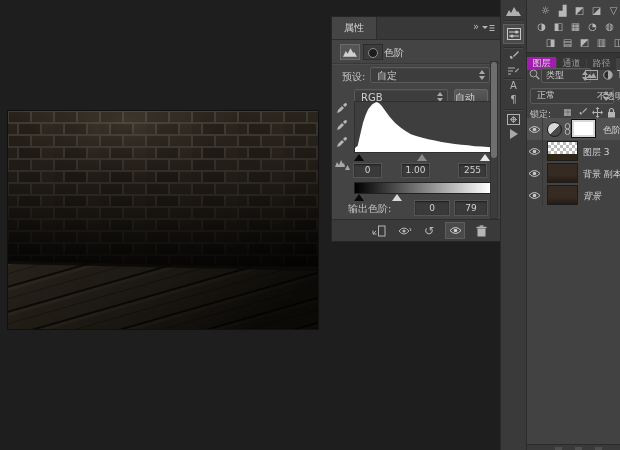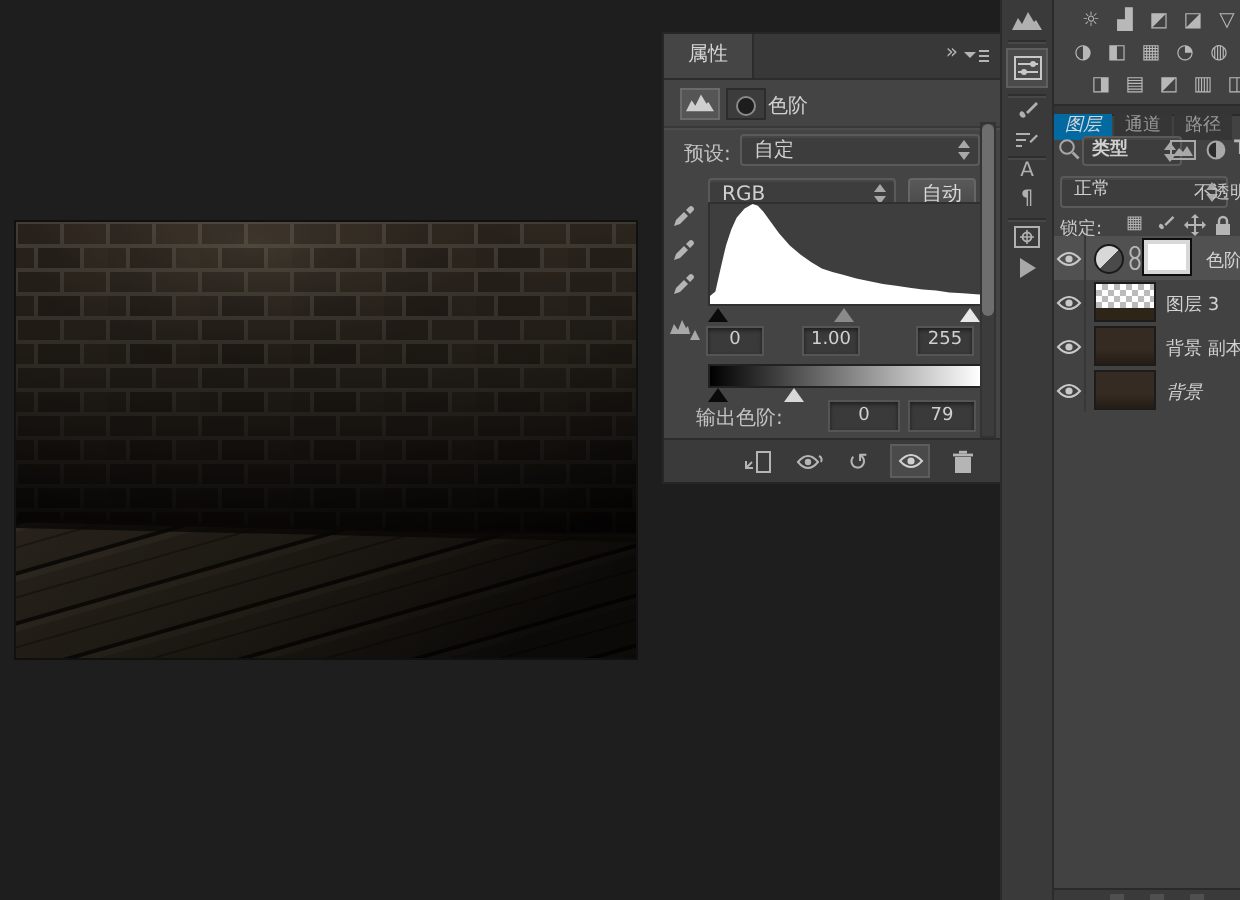--- a/index.html
+++ b/index.html
@@ -32,21 +32,21 @@
   .label{color:#c2c2c2;font-size:10px;}
   .select{background:#3d3d3d;border:1px solid #5a5a5a;border-radius:2px;
           box-shadow:inset 0 1px 0 rgba(255,255,255,.05);line-height:14px;
           padding:0 14px 0 6px;font-size:10px;color:#d0d0d0;overflow:hidden;white-space:nowrap;}
   .dd-arrows{position:absolute;right:3px;top:50%;margin-top:-5px;width:7px;height:10px;}
   .dd-arrows::before{content:"";position:absolute;top:0;left:0;border-left:3.5px solid transparent;
       border-right:3.5px solid transparent;border-bottom:4px solid #a8a8a8;}
   .dd-arrows::after{content:"";position:absolute;bottom:0;left:0;border-left:3.5px solid transparent;
       border-right:3.5px solid transparent;border-top:4px solid #a8a8a8;}
   #auto-btn{left:122px;top:72px;width:32px;height:16px;background:linear-gradient(#595959,#474747);
-      border:1px solid #666;border-radius:2px;text-align:center;line-height:15px;font-size:10px;color:#d8d8d8;}
+      border:1px solid #666;border-radius:2px;text-align:left;line-height:15px;font-size:10px;color:#d8d8d8;}
   .dropper{left:4px;width:12px;height:12px;}
   #hist-box{left:22px;top:84px;width:135px;height:50px;background:#3e3e3e;border:1px solid #303030;}
   .tri-up{width:0;height:0;border-left:5px solid transparent;border-right:5px solid transparent;
           border-bottom:7px solid #000;}
   .valbox{background:#3a3a3a;border:1px solid #555;box-shadow:inset 0 1px 2px rgba(0,0,0,.5);
           height:13px;line-height:13px;text-align:center;font-size:9px;color:#d0d0d0;}
   #grad-bar{left:22px;top:165px;width:135px;height:10px;border:1px solid #222;
             background:linear-gradient(to right,#000,#fff);}
   .pp-footer{left:0;right:0;bottom:0;height:22px;background:#3a3a3a;border-top:1px solid #2d2d2d;
              display:flex;align-items:center;justify-content:flex-end;gap:7px;padding-right:10px;box-sizing:border-box;}
@@ -67,23 +67,23 @@
             border-bottom:5px solid transparent;border-left:8px solid #a8a8a8;}
 
   
   #right{left:527px;top:0;width:93px;height:450px;background:#424242;overflow:hidden;}
   .adj-row{position:absolute;white-space:nowrap;}
   .adj-icon{display:inline-block;width:13px;height:13px;margin-right:4px;font-size:10px;
             line-height:13px;text-align:center;color:#b8b8b8;}
   #panel-gap{left:0;right:0;top:52px;height:4px;background:#353535;border-top:1px solid #2b2b2b;border-bottom:1px solid #2b2b2b;}
   .ltab{display:inline-block;width:29px;height:13px;line-height:13px;text-align:center;
         font-size:9px;background:#363636;color:#9a9a9a;margin-right:1px;}
-  .ltab.active{background:#0369a1;color:#d8d8d8;font-style:italic;}
+  .ltab.active{background:#a21caf;color:#d8d8d8;}
   #tabs{left:0;top:57px;height:13px;white-space:nowrap;}
-  #filter-row{left:0;top:68px;height:14px;width:100%;font-weight:bold;}
+  #filter-row{left:0;top:68px;height:14px;width:100%;}
   #type-select{left:14px;top:0;width:34px;height:13px;line-height:12px;padding:0 10px 0 4px;font-size:9px;}
   #blend-row{left:0;top:88px;height:16px;width:100%;}
   #blend-select{left:3px;top:0;width:62px;height:14px;line-height:13px;font-size:9px;}
   #opacity-label{left:70px;top:2px;font-size:9px;white-space:nowrap;}
   #lock-row{left:0;top:106px;height:14px;width:100%;font-size:9px;}
   .lock-ic{position:absolute;top:0;color:#b5b5b5;}
   .layer-row{left:0;width:100%;height:22px;}
   .layer-row.selected{background:#515151;}
   .eye-cell{left:0;top:0;width:15px;height:22px;border-right:1px solid #383838;
             display:flex;align-items:center;justify-content:center;}

